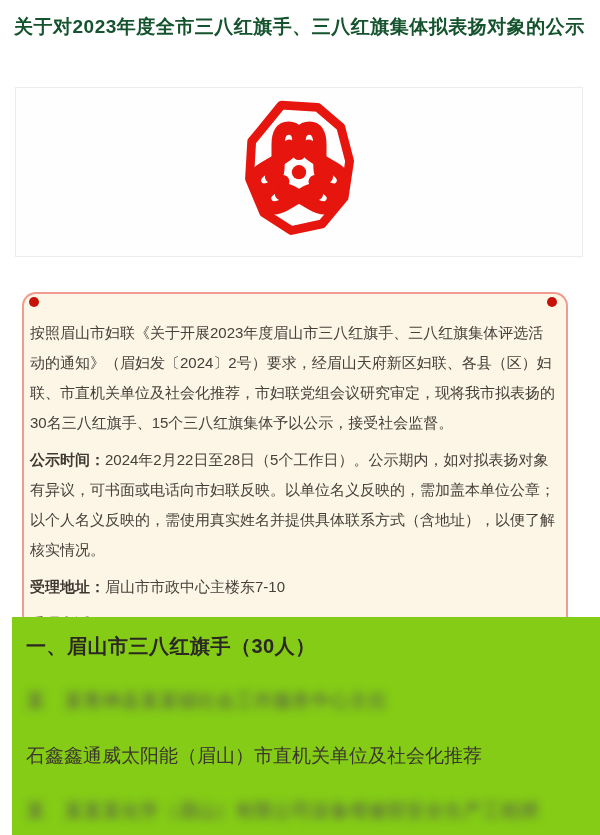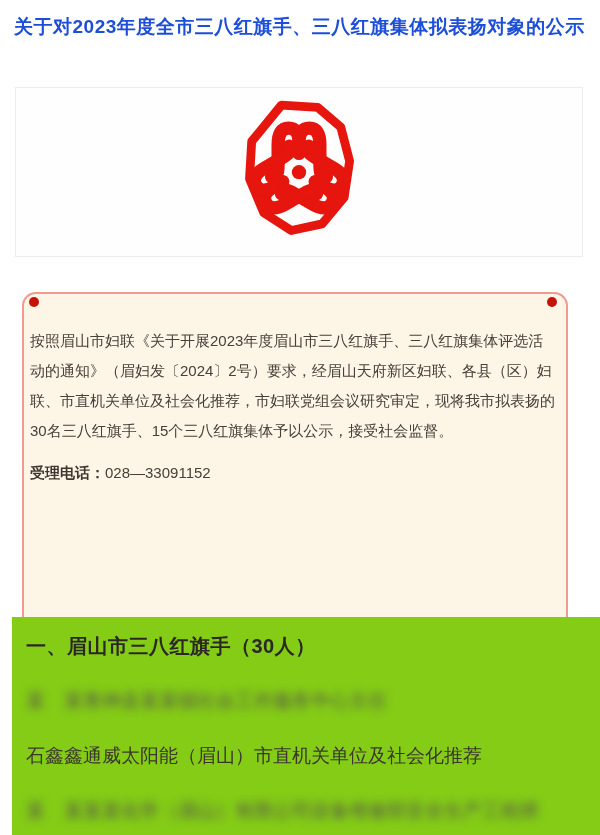--- a/index.html
+++ b/index.html
@@ -9,21 +9,21 @@
     font-family:"Liberation Sans", sans-serif;
     position:relative;
     overflow:hidden;
   }
   .page-title {
     margin:0;
     padding:14px 14px 0 14px;
     font-size:19px;
     line-height:26px;
     font-weight:700;
-    color:#1d4ed8;
+    color:#14532d;
     letter-spacing:0.5px;
   }
   .logo-card {
     position:absolute;
     left:15px; top:87px;
     width:568px; height:170px;
     background:#fefefe;
     border:1px solid #ececec;
     box-sizing:border-box;
     display:flex; align-items:center; justify-content:center;
@@ -35,21 +35,21 @@
     box-sizing:border-box;
     background:#fdf6e7;
     border:2px solid #f19a90;
     border-bottom:none;
     border-radius:14px 14px 0 0;
     padding:20px 8px 0 6px;
     font-size:15px;
     line-height:30px;
     color:#46403a;
   }
-  .notice-box p { margin:12px 0 7px 0; }
+  .notice-box p { margin:4px 0 7px 0; }
   .notice-box strong { font-weight:700; color:#3e3832; }
   .corner-dot {
     position:absolute;
     width:10px; height:10px;
     border-radius:50%;
     background:#c51309;
     top:3px;
   }
   .corner-dot.left  { left:5px; }
   .corner-dot.right { right:9px; }
@@ -106,20 +106,22 @@
       <use href="#nv" transform="rotate(240 60 70)"></use>
       <circle cx="60" cy="70" r="6.5" fill="#e6150d"></circle>
     </svg>
   </span>
 </div>
 
 <div class="notice-box">
   <span class="corner-dot left"></span>
   <span class="corner-dot right"></span>
   <p><span>按照眉山市妇联《关于开展2023年度眉山市三八红旗手、三八红旗集体评选活动的通知》（眉妇发〔2024〕2号）要求，经眉山天府新区妇联、各县（区）妇联、市直机关单位及社会化推荐，市妇联党组会议研究审定，现将我市拟表扬的30名三八红旗手、15个三八红旗集体予以公示，接受社会监督。</span></p>
+  <p><strong>公示时间：</strong><span>2024年2月22日至28日（5个工作日）。公示期内，如对拟表扬对象有异议，可书面或电话向市妇联反映。以单位名义反映的，需加盖本单位公章；以个人名义反映的，需使用真实姓名并提供具体联系方式（含地址），以便了解核实情况。</span></p>
+  <p><strong>受理地址：</strong><span>眉山市市政中心主楼东7-10</span></p>
   <p><strong>受理电话：</strong><span>028—33091152</span></p>
 </div>
 
 <div class="list-section">
   <h2 class="section-heading">一、眉山市三八红旗手（30人）</h2>
 
   <div class="row blurred">
     <span class="row-name">某　某</span><span class="row-org">青神县某某镇社会工作服务中心主任</span>
   </div>
 

